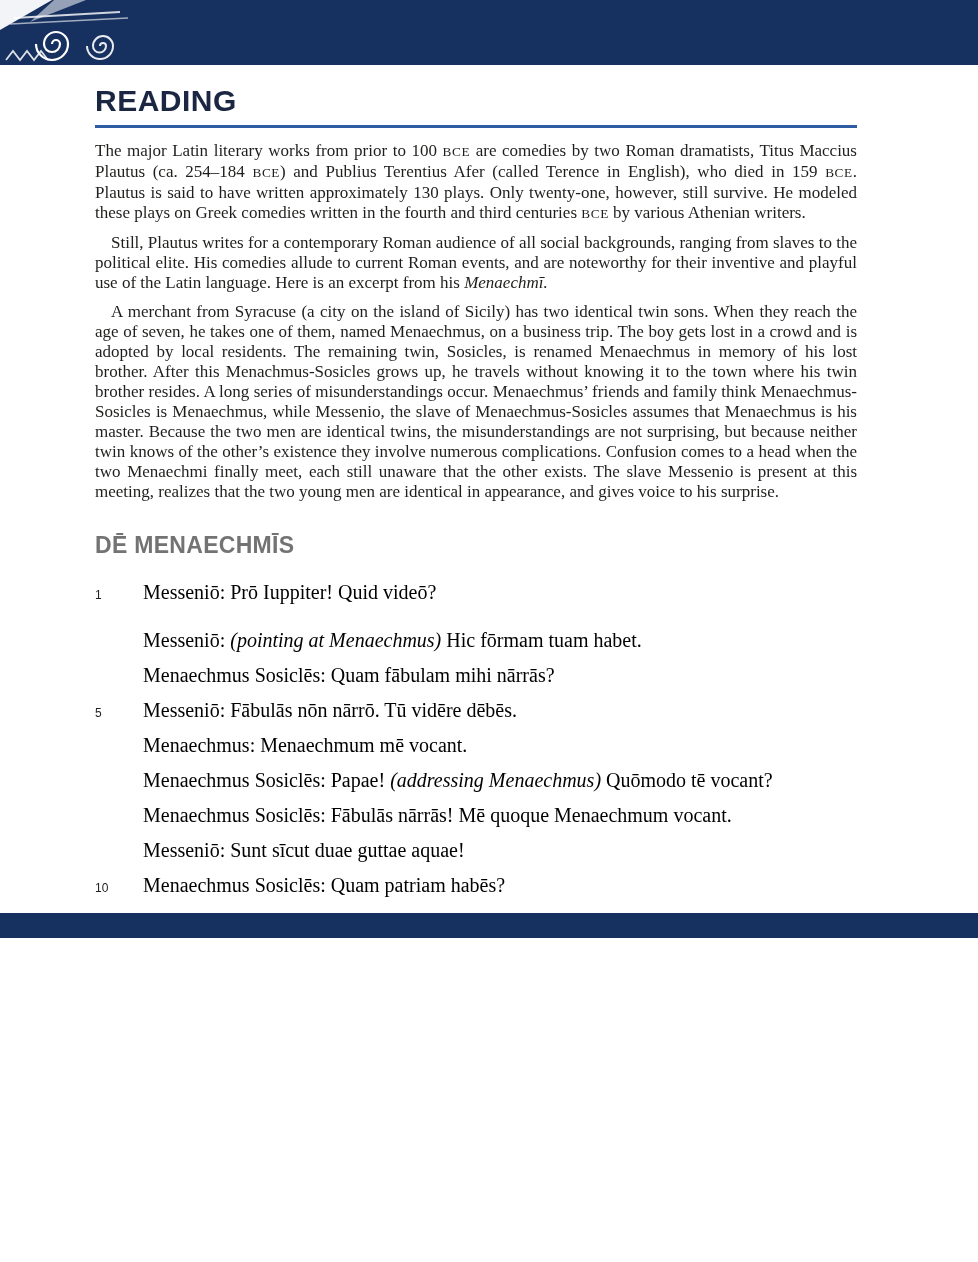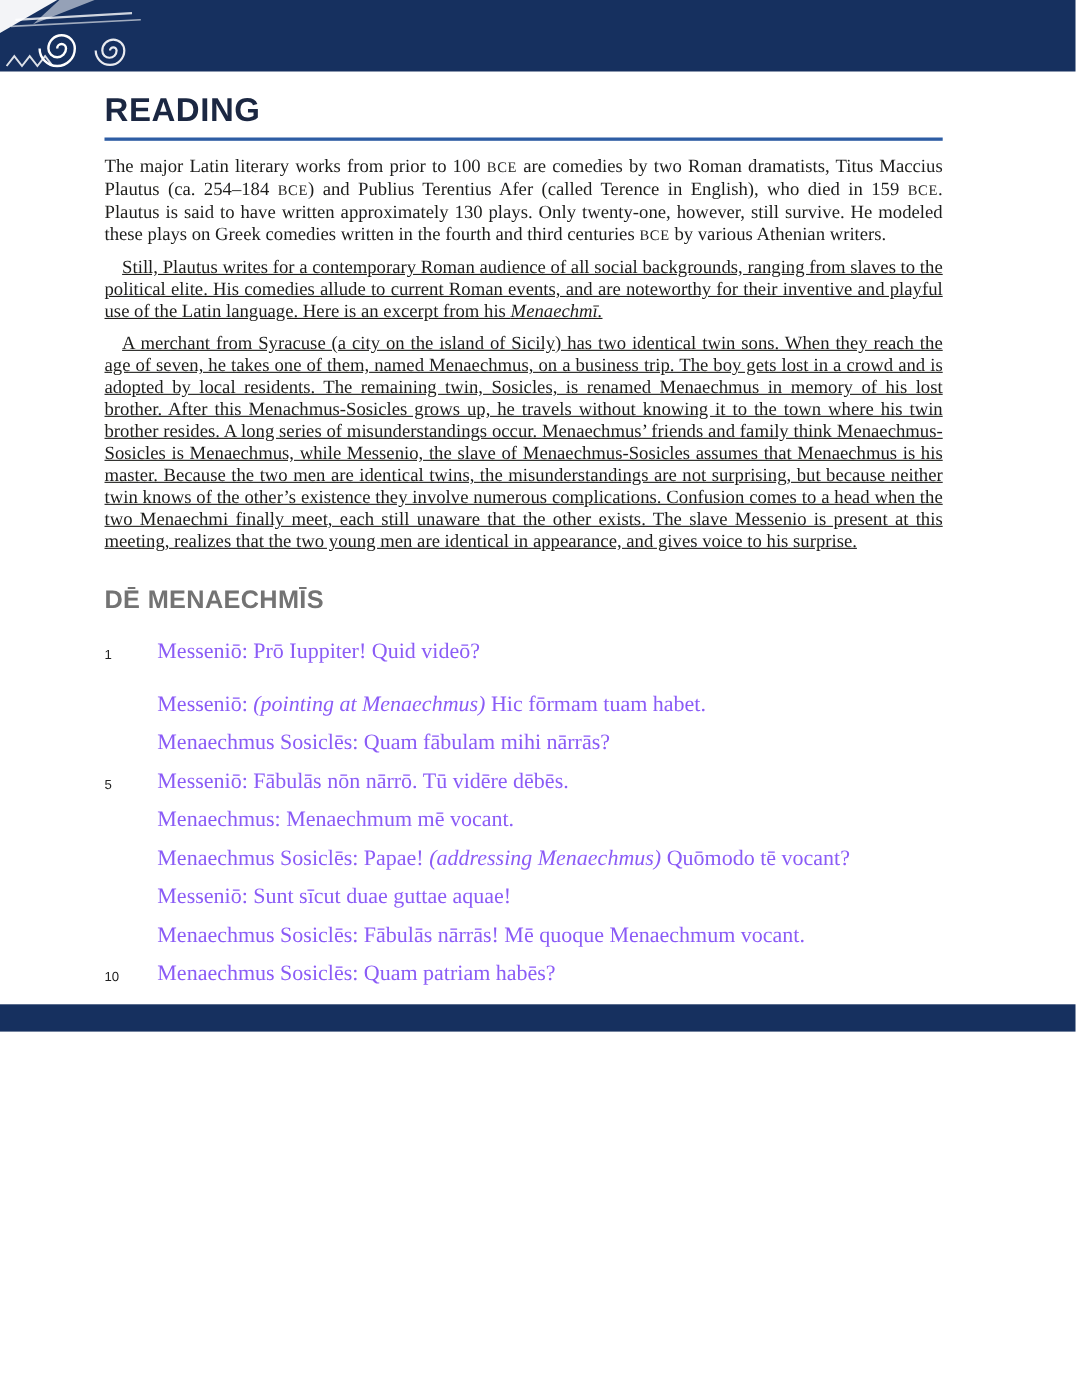--- a/index.html
+++ b/index.html
@@ -42,21 +42,21 @@
     background: #2e5da4;
     margin: 7px 0 13px 0;
   }
   .body-para {
     font-size: 17px;
     line-height: 20px;
     text-align: justify;
     color: #1e1e1c;
     margin: 0;
   }
-  .body-para + .body-para { margin-top: 9px; text-decoration: underline; }
+  .body-para + .body-para { margin-top: 9px; }
   .body-para.indent { text-indent: 16px; }
   .sc { font-size: 0.78em; letter-spacing: 0.6px; }
   .it { font-style: italic; }
   .passage-title {
     font-family: "Liberation Sans", sans-serif;
     font-weight: bold;
     font-size: 23px;
     letter-spacing: 0.3px;
     color: #737373;
     margin: 30px 0 16px 0;
@@ -67,21 +67,21 @@
     flex: 0 0 48px;
     width: 48px;
     font-family: "Liberation Sans", sans-serif;
     font-size: 12px;
     color: #222222;
     padding-top: 13px;
   }
   .dlg-text {
     font-size: 20px;
     line-height: 35px;
-    color: #8b5cf6;
+    color: #000000;
     width: 648px;
     padding-left: 22px;
     text-indent: -22px;
   }
   .footer {
     position: absolute;
     left: 63px; top: 1198px;
     font-family: "Liberation Sans", sans-serif;
     font-size: 13.5px;
     color: #111111;
@@ -140,25 +140,25 @@
         <div class="dlg-row">
           <span class="dlg-num"></span>
           <span class="dlg-text"><span>Menaechmus: Menaechmum mē vocant.</span></span>
         </div>
         <div class="dlg-row">
           <span class="dlg-num"></span>
           <span class="dlg-text"><span>Menaechmus Sosiclēs: Papae! </span><span class="it">(addressing Menaechmus)</span><span> Quōmodo tē vocant?</span></span>
         </div>
         <div class="dlg-row">
           <span class="dlg-num"></span>
-          <span class="dlg-text"><span>Messeniō: Sunt sīcut duae guttae aquae!</span></span>
+          <span class="dlg-text"><span>Menaechmus Sosiclēs: Fābulās nārrās! Mē quoque Menaechmum vocant.</span></span>
         </div>
         <div class="dlg-row">
           <span class="dlg-num"></span>
-          <span class="dlg-text"><span>Menaechmus Sosiclēs: Fābulās nārrās! Mē quoque Menaechmum vocant.</span></span>
+          <span class="dlg-text"><span>Messeniō: Sunt sīcut duae guttae aquae!</span></span>
         </div>
         <div class="dlg-row">
           <span class="dlg-num">10</span>
           <span class="dlg-text"><span>Menaechmus Sosiclēs: Quam patriam habēs?</span></span>
         </div>
       </div>
   </div>
 
   <div class="footer">
     <span>9</span>

